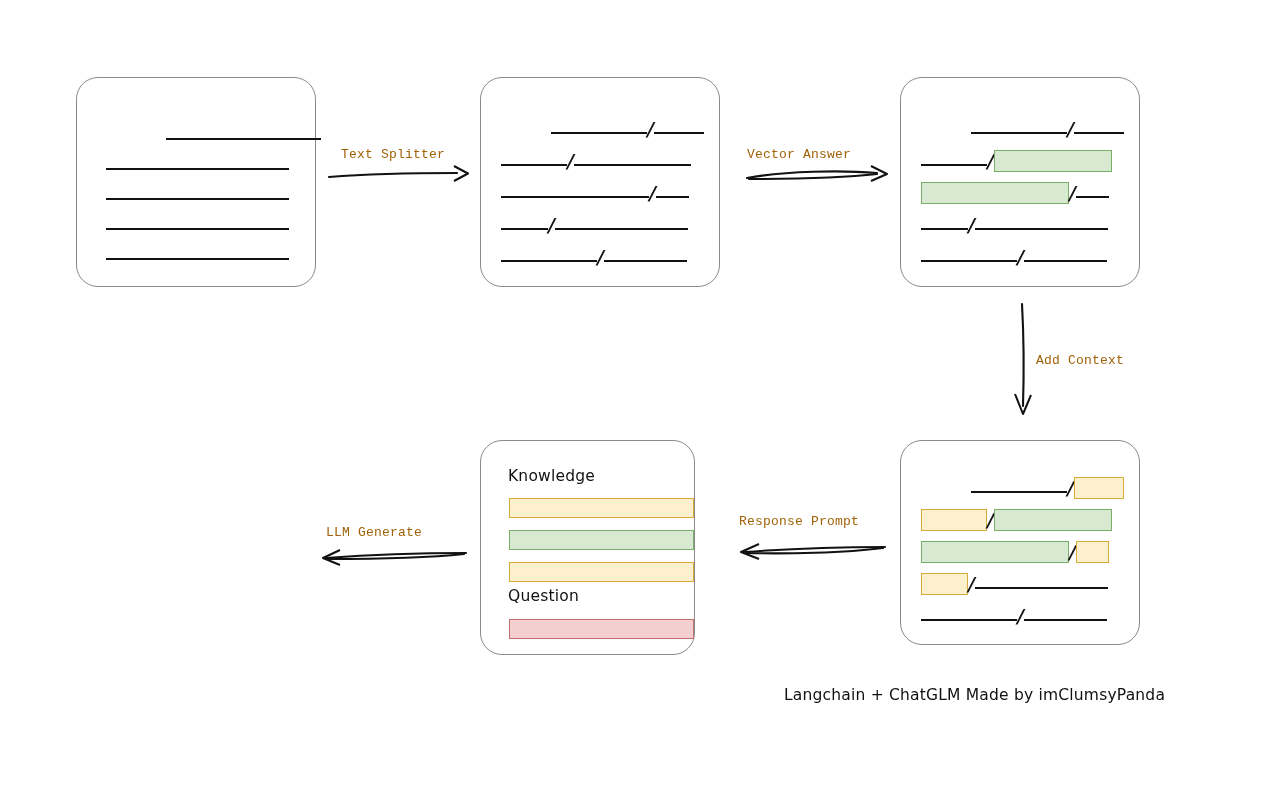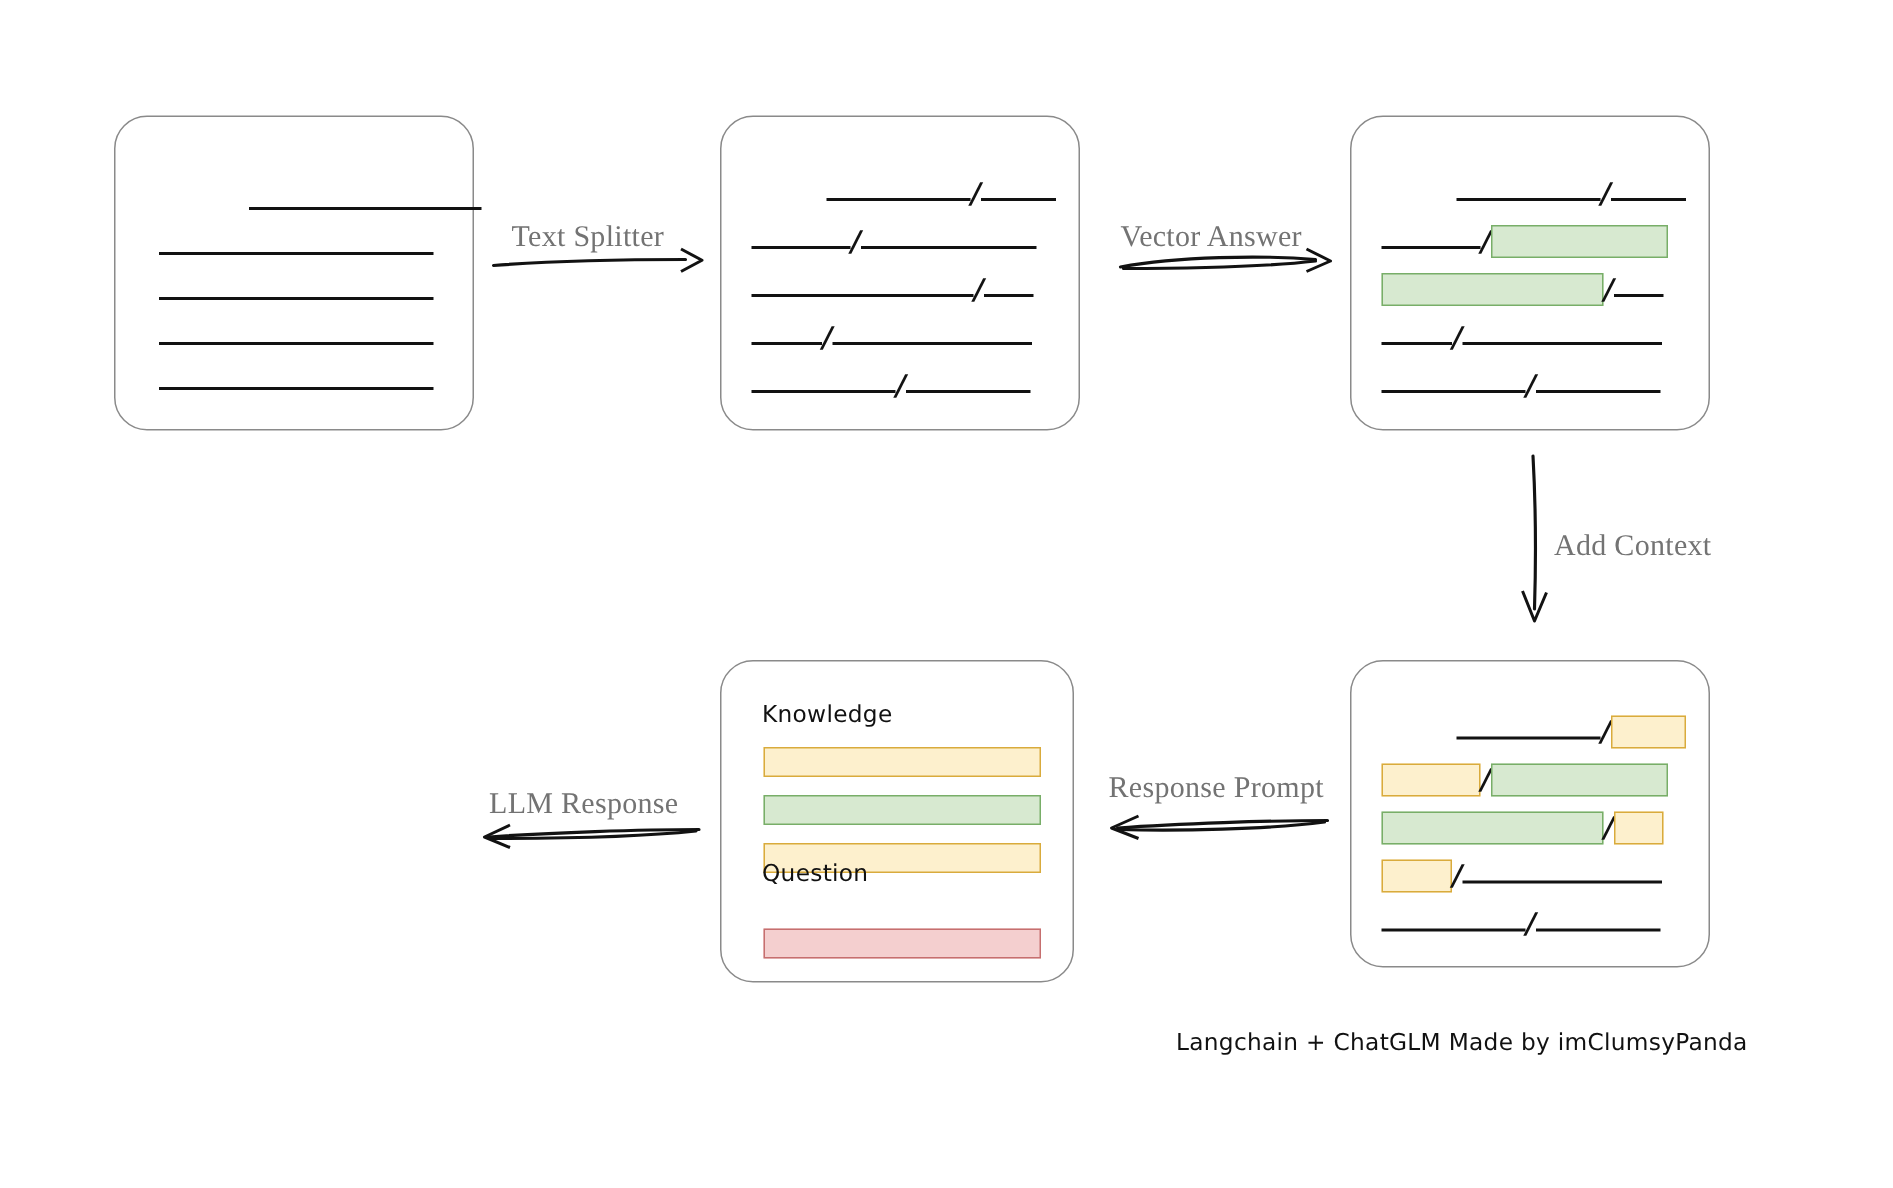--- a/index.html
+++ b/index.html
@@ -91,23 +91,23 @@
   
   .rule {
     position: absolute;
     height: 0;
     border-bottom: 2.2px solid #121212;
   }
 
   
   .arrow-label {
     position: absolute;
-    font-family: Liberation Serif, serif;
-    font-size: 20px;
-    color: #737373;
+    font-family: Liberation Mono, monospace;
+    font-size: 13px;
+    color: #a16207;
     white-space: nowrap;
     letter-spacing: .2px;
   }
 
   .arrow-svg {
     position: absolute;
     overflow: visible;
   }
 
   .footer {
@@ -214,33 +214,33 @@
     </div>
   </div>
 
   <div class="arrow-label" style="left:1036px; top:353px;text-align:center;">Add Context</div>
   <svg class="arrow-svg" style="left:1008px; top:302px;" width="30" height="118" viewBox="0 0 30 118">
     <path d="M14,2 C16,38 16,72 15,104" fill="none" stroke="#121212" stroke-width="2.1" stroke-linecap="round"></path>
     <path d="M7,92 L15,112 L23,93" fill="none" stroke="#121212" stroke-width="2" stroke-linejoin="round"></path>
   </svg>
 
 
-  <div class="arrow-label" style="left:326px; top:525px;">LLM Response</div>
+  <div class="arrow-label" style="left:326px; top:525px;">LLM Generate</div>
   <svg class="arrow-svg" style="left:318px; top:543px;" width="152" height="26" viewBox="0 0 152 26">
     <path d="M148,10 C110,10 48,12 8,15" fill="none" stroke="#121212" stroke-width="2.1" stroke-linecap="round"></path>
     <path d="M146,11 C108,15 48,16 9,16" fill="none" stroke="#121212" stroke-width="2.1" stroke-linecap="round"></path>
     <path d="M22,7 L5,15 L22,22" fill="none" stroke="#121212" stroke-width="2" stroke-linejoin="round"></path>
   </svg>
 
-  <div class="doc-box" style="left:480px; top:440px; width:236px; height:215px;text-decoration:underline;">
+  <div class="doc-box" style="left:480px; top:440px; width:215px; height:215px;text-decoration:underline;">
     <div class="box-title" style="left:27px; top:26px;">Knowledge</div>
     <div class="bar yellow" style="left:28px; top:57px; width:185px;"></div>
     <div class="bar green" style="left:28px; top:89px; width:185px;"></div>
     <div class="bar yellow" style="left:28px; top:121px; width:185px;"></div>
-    <div class="box-title" style="left:27px; top:132px;">Question</div>
+    <div class="box-title" style="left:27px; top:146px;">Question</div>
     <div class="bar red" style="left:28px; top:178px; width:185px;"></div>
   </div>
 
   <div class="arrow-label" style="left:739px; top:514px;">Response Prompt</div>
   <svg class="arrow-svg" style="left:735px; top:537px;" width="155" height="26" viewBox="0 0 155 26">
     <path d="M150,10 C112,10 50,12 10,15" fill="none" stroke="#121212" stroke-width="2.1" stroke-linecap="round"></path>
     <path d="M148,11 C110,16 50,17 11,16" fill="none" stroke="#121212" stroke-width="2.1" stroke-linecap="round"></path>
     <path d="M24,7 L6,15 L24,22" fill="none" stroke="#121212" stroke-width="2" stroke-linejoin="round"></path>
   </svg>
 

